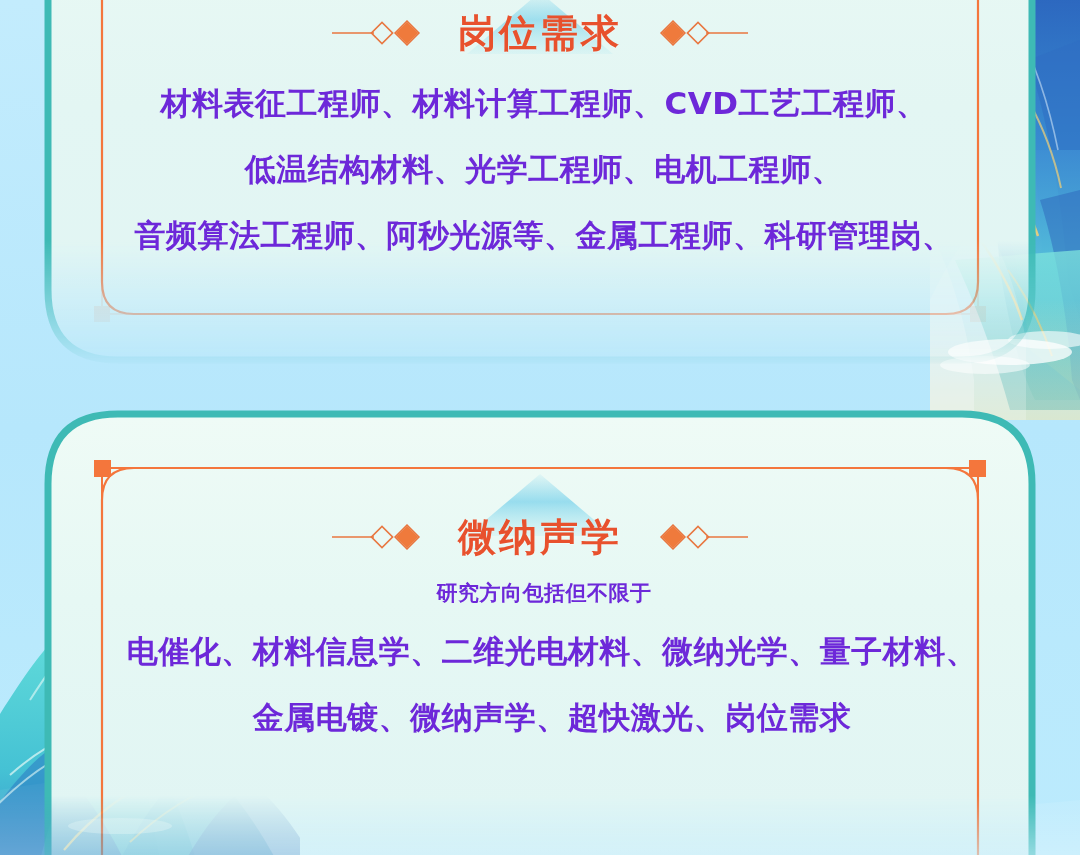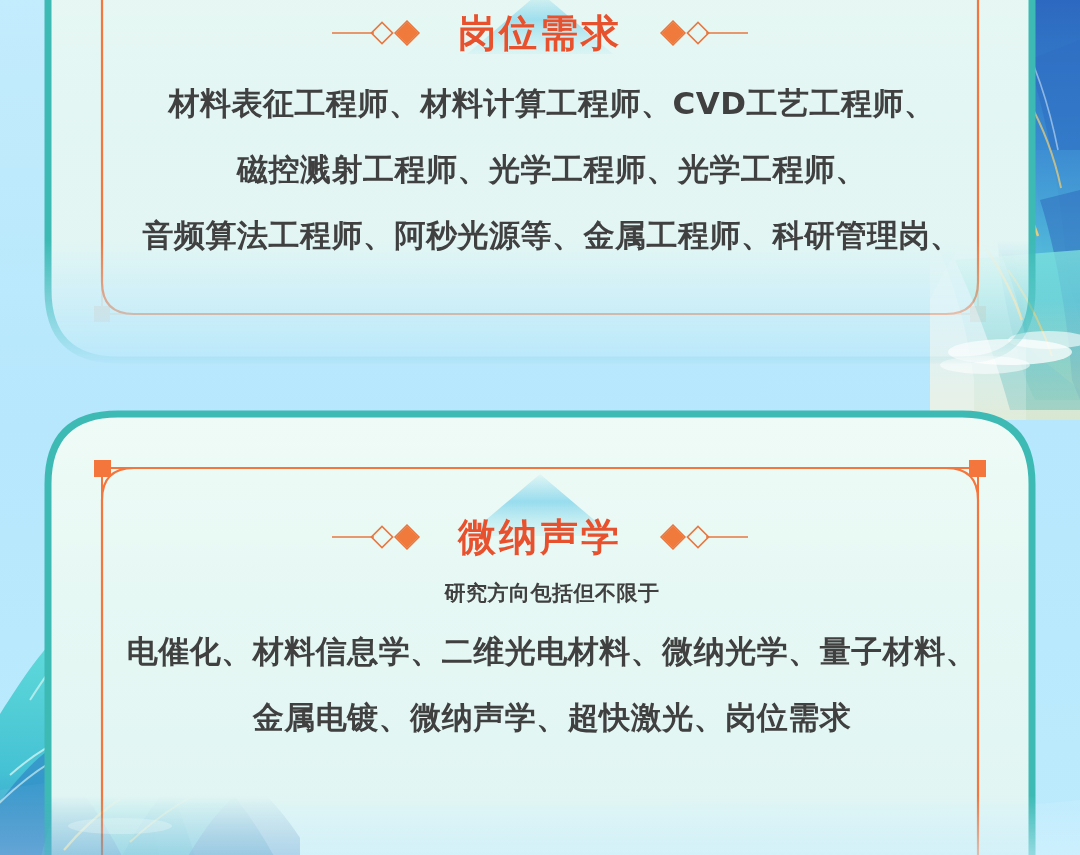--- a/index.html
+++ b/index.html
@@ -93,25 +93,25 @@
     letter-spacing: 3px;
     line-height: 1;
     white-space: nowrap;
     text-shadow: 0 1px 0 rgba(255,255,255,0.35);
   }
   .orn { display: block; }
 
   
   .body-text {
     position: absolute;
-    left: 12px;
+    left: 4px;
     width: 100%;
     text-align: center;
     font-family: "DejaVu Sans", "Liberation Sans", sans-serif;
-    color: #404040;
+    color: #6d28d9;
     font-size: 31px;
     font-weight: bold;
     line-height: 66px;
     letter-spacing: 0.5px;
     z-index: 2;
   }
   .body-text .ln { display: block; white-space: nowrap; }
   .body-text .ln.sub { font-size: 21px; }
 </style>
 </head>
@@ -279,21 +279,21 @@
           <line x1="58" y1="13" x2="100" y2="13" stroke="#e8763f" stroke-width="1.6"></line>
           <rect x="42.5" y="5.5" width="15" height="15" transform="rotate(45 50 13)" fill="none" stroke="#e8763f" stroke-width="1.6"></rect>
           <rect x="17" y="5" width="16" height="16" transform="rotate(45 25 13)" fill="#ef7a3c"></rect>
           <rect x="16.5" y="4.5" width="17" height="17" transform="rotate(45 25 13)" fill="none" stroke="#e8763f" stroke-width="1.4"></rect>
         </svg>
       </div>
     </div>
 
     <div class="body-text" style="top:280px;">
       <span class="ln">材料表征工程师、材料计算工程师、CVD工艺工程师、</span>
-      <span class="ln">磁控溅射工程师、光学工程师、光学工程师、</span>
+      <span class="ln">低温结构材料、光学工程师、电机工程师、</span>
       <span class="ln">音频算法工程师、阿秒光源等、金属工程师、科研管理岗、</span>
     </div>
   </div>
 </div>
 
 <div class="card" id="card-postdoc">
   <svg class="card-svg" viewBox="0 0 992 470" preserveAspectRatio="none">
     <defs>
       <linearGradient id="c2fill" x1="0" y1="0" x2="0" y2="1">
         <stop offset="0%" stop-color="#effbf6"></stop>
@@ -361,18 +361,18 @@
           <rect x="17" y="5" width="16" height="16" transform="rotate(45 25 13)" fill="#ef7a3c"></rect>
           <rect x="16.5" y="4.5" width="17" height="17" transform="rotate(45 25 13)" fill="none" stroke="#e8763f" stroke-width="1.4"></rect>
         </svg>
       </div>
     </div>
 
     <div class="body-text" style="top:150px;">
       <span class="ln sub">研究方向包括但不限于</span>
     </div>
 
-    <div class="body-text" style="top:208px;">
+    <div class="body-text" style="top:208px;margin-left:8px;">
       <span class="ln">电催化、材料信息学、二维光电材料、微纳光学、量子材料、</span>
       <span class="ln">金属电镀、微纳声学、超快激光、岗位需求</span>
     </div>
   </div>
 </div>
 
 </body></html>

